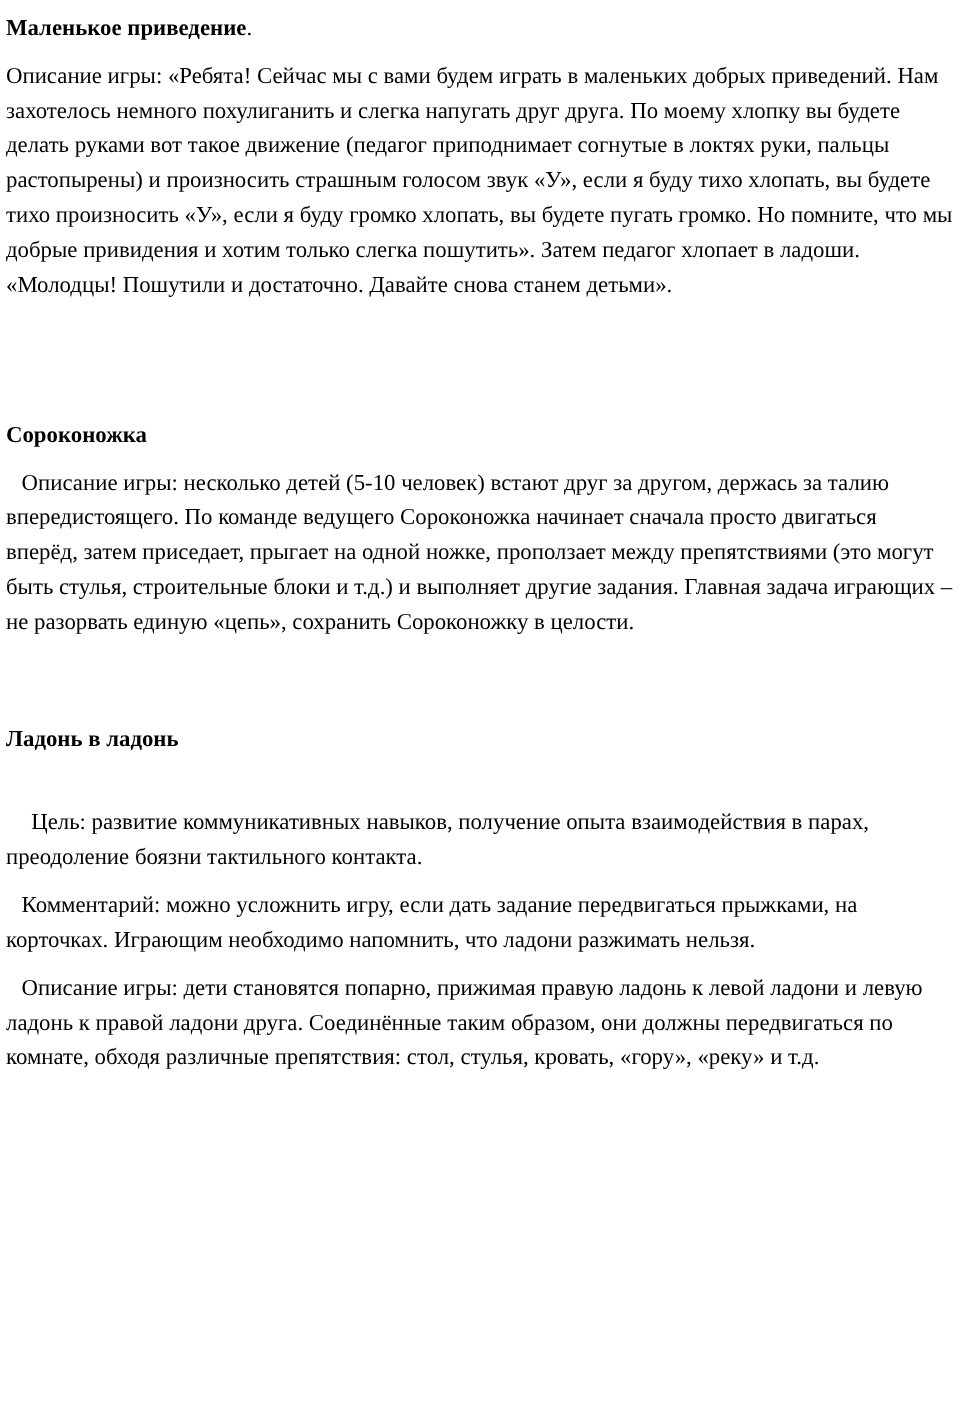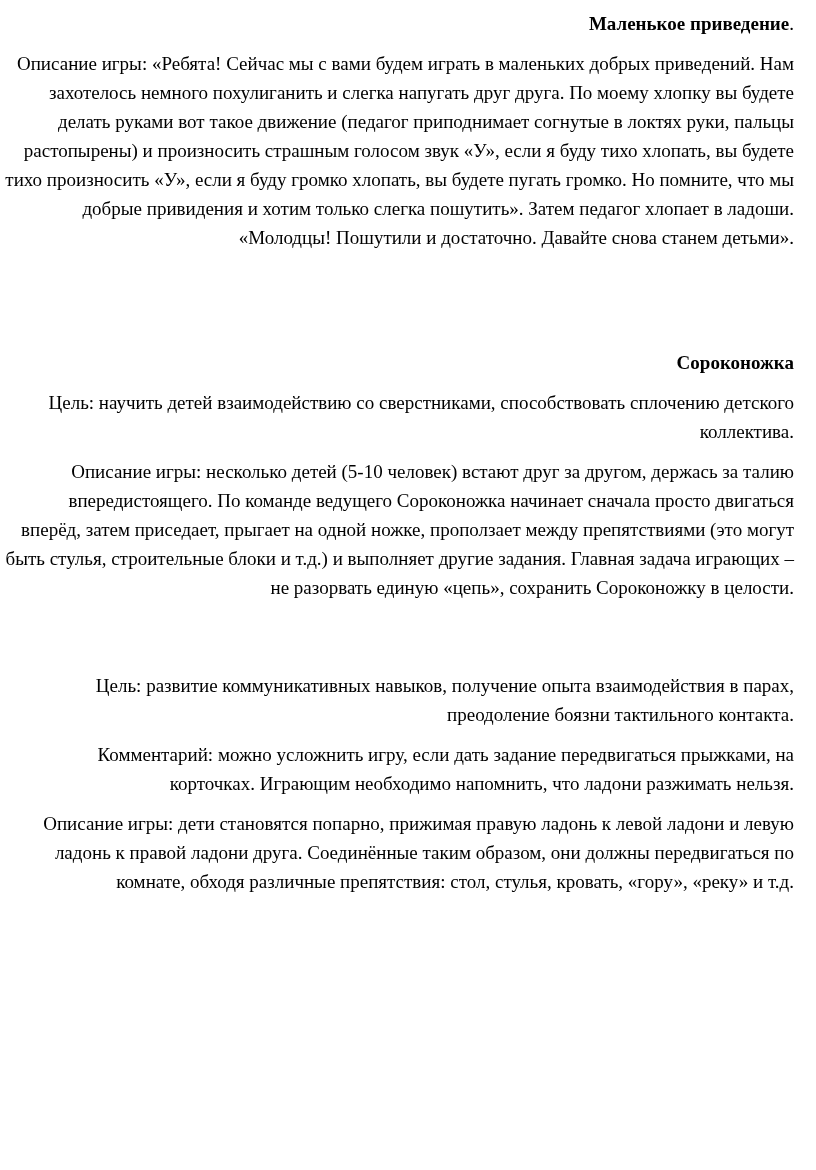--- a/index.html
+++ b/index.html
@@ -11,21 +11,21 @@
   .page {
     width: 816px;
     min-height: 1170px;
     box-sizing: border-box;
     padding: 9px 22px 32px 5px;
     background: #ffffff;
     color: #000000;
     font-family: "Liberation Serif", "DejaVu Serif", serif;
     font-size: 19px;
     line-height: 29px;
-    text-align: right;
+    text-align: left;
     overflow: hidden;
   }
   .heading {
     margin: 0;
     font-size: 19px;
     line-height: 29px;
     font-weight: bold;
   }
   .heading .suffix {
     font-weight: normal;
@@ -43,23 +43,23 @@
 
 <div class="page">
 
   <section>
     <h2 class="heading"><span>Маленькое приведение</span><span class="suffix">.</span></h2>
     <p class="para">Описание игры: «Ребята! Сейчас мы с вами будем играть в маленьких добрых приведений. Нам захотелось немного похулиганить и слегка напугать друг друга. По моему хлопку вы будете делать руками вот такое движение (педагог приподнимает согнутые в локтях руки, пальцы растопырены) и произносить страшным голосом звук «У», если я буду тихо хлопать, вы будете тихо произносить «У», если я буду громко хлопать, вы будете пугать громко. Но помните, что мы добрые привидения и хотим только слегка пошутить». Затем педагог хлопает в ладоши. «Молодцы! Пошутили и достаточно. Давайте снова станем детьми».</p>
   </section>
 
   <section class="gap-lg">
     <h2 class="heading"><span>Сороконожка</span></h2>
-    <p class="para ind-1">Цель: научить детей взаимодействию со сверстниками, способствовать сплочению детского коллектива.</p>
     <p class="para ind-1">Описание игры: несколько детей (5-10 человек) встают друг за другом, держась за талию впередистоящего. По команде ведущего Сороконожка начинает сначала просто двигаться вперёд, затем приседает, прыгает на одной ножке, проползает между препятствиями (это могут быть стулья, строительные блоки и т.д.) и выполняет другие задания. Главная задача играющих – не разорвать единую «цепь», сохранить Сороконожку в целости.</p>
   </section>
 
   <section class="gap-md">
+    <h2 class="heading"><span>Ладонь в ладонь</span></h2>
     <p class="para ind-2">Цель: развитие коммуникативных навыков, получение опыта взаимодействия в парах, преодоление боязни тактильного контакта.</p>
     <p class="para ind-1">Комментарий: можно усложнить игру, если дать задание передвигаться прыжками, на корточках. Играющим необходимо напомнить, что ладони разжимать нельзя.</p>
     <p class="para ind-1">Описание игры: дети становятся попарно, прижимая правую ладонь к левой ладони и левую ладонь к правой ладони друга. Соединённые таким образом, они должны передвигаться по комнате, обходя различные препятствия: стол, стулья, кровать, «гору», «реку» и т.д.</p>
   </section>
 
 </div>
 
 </body></html>

